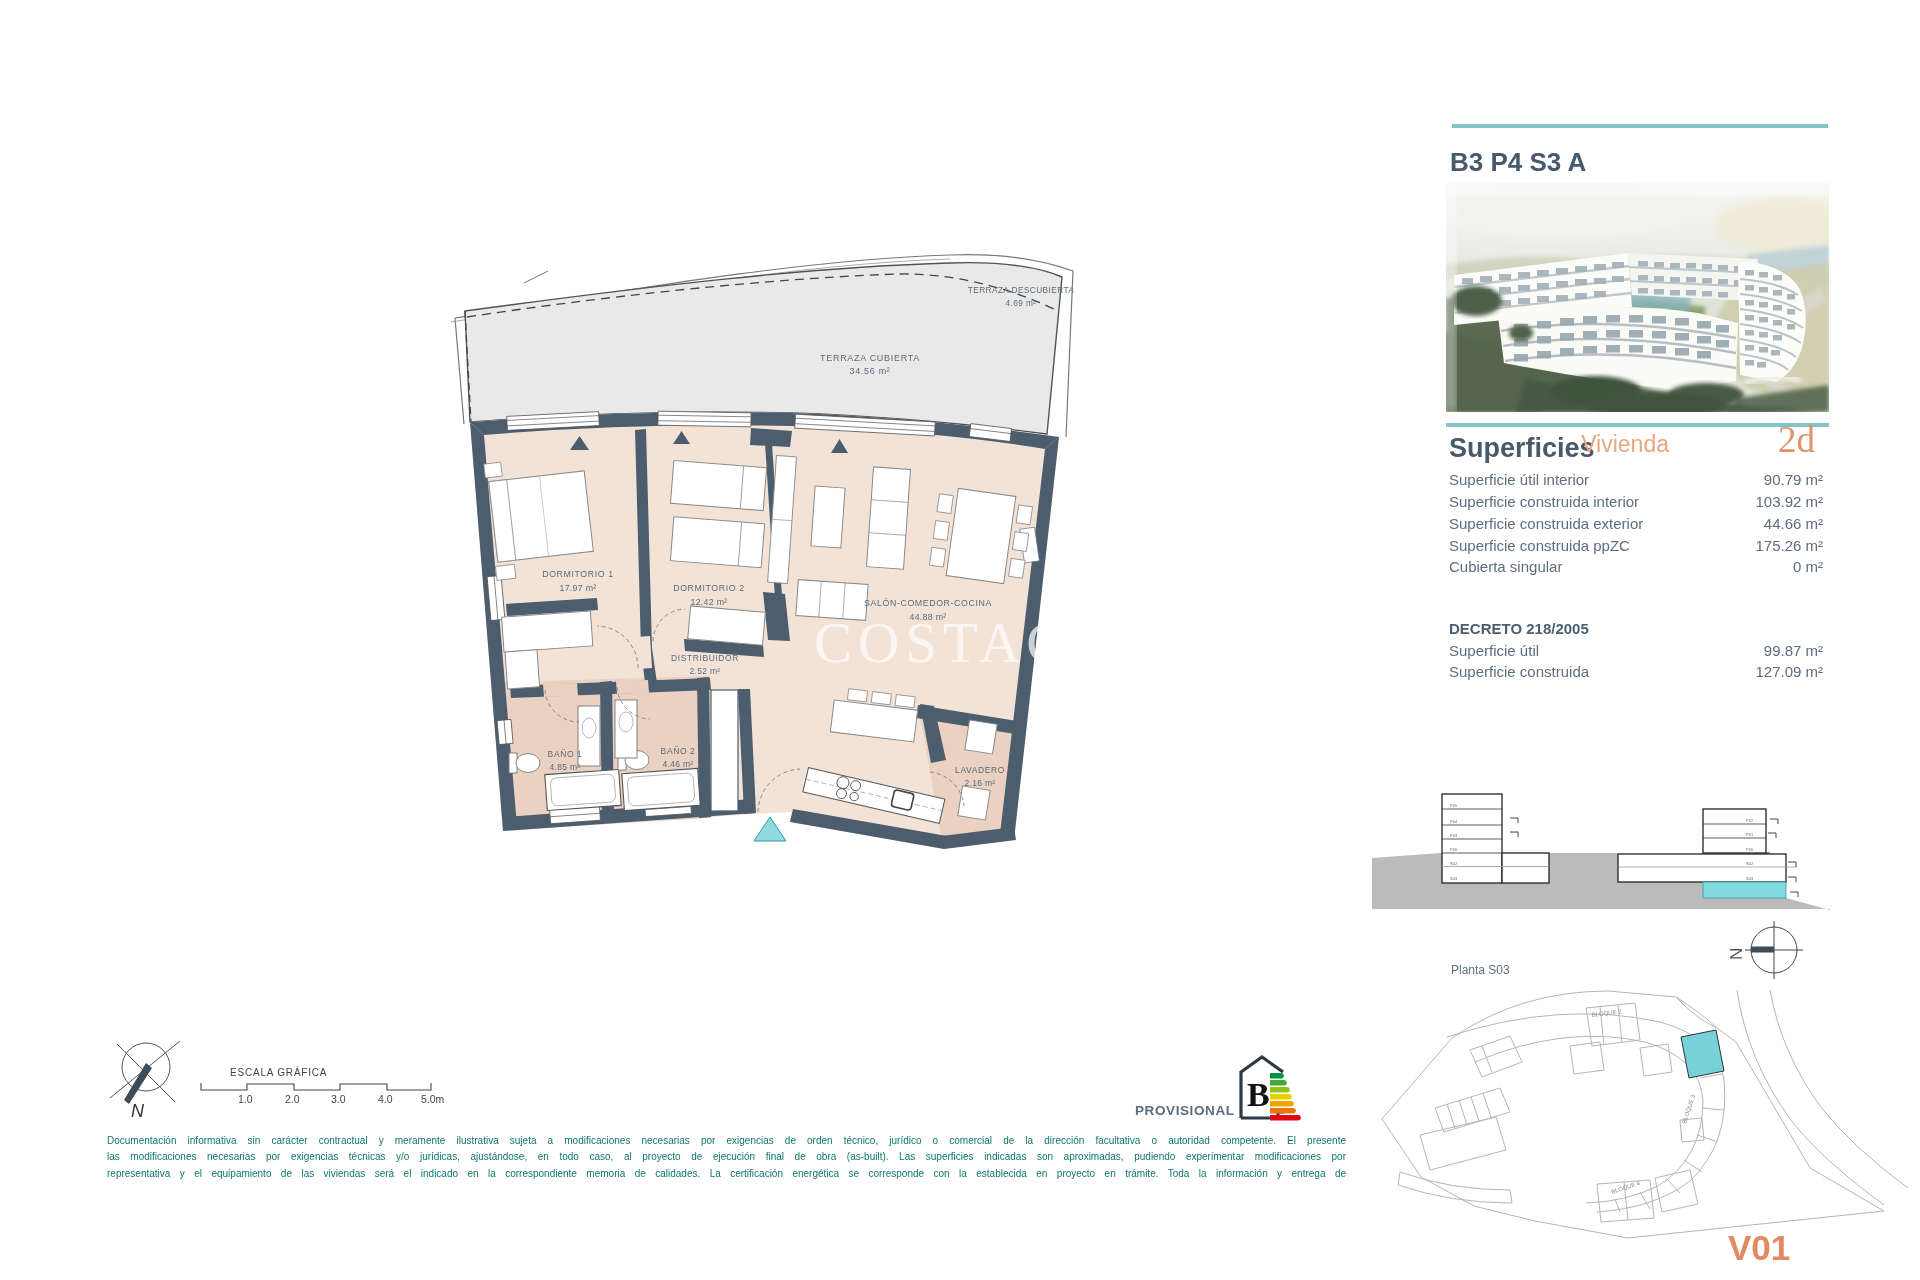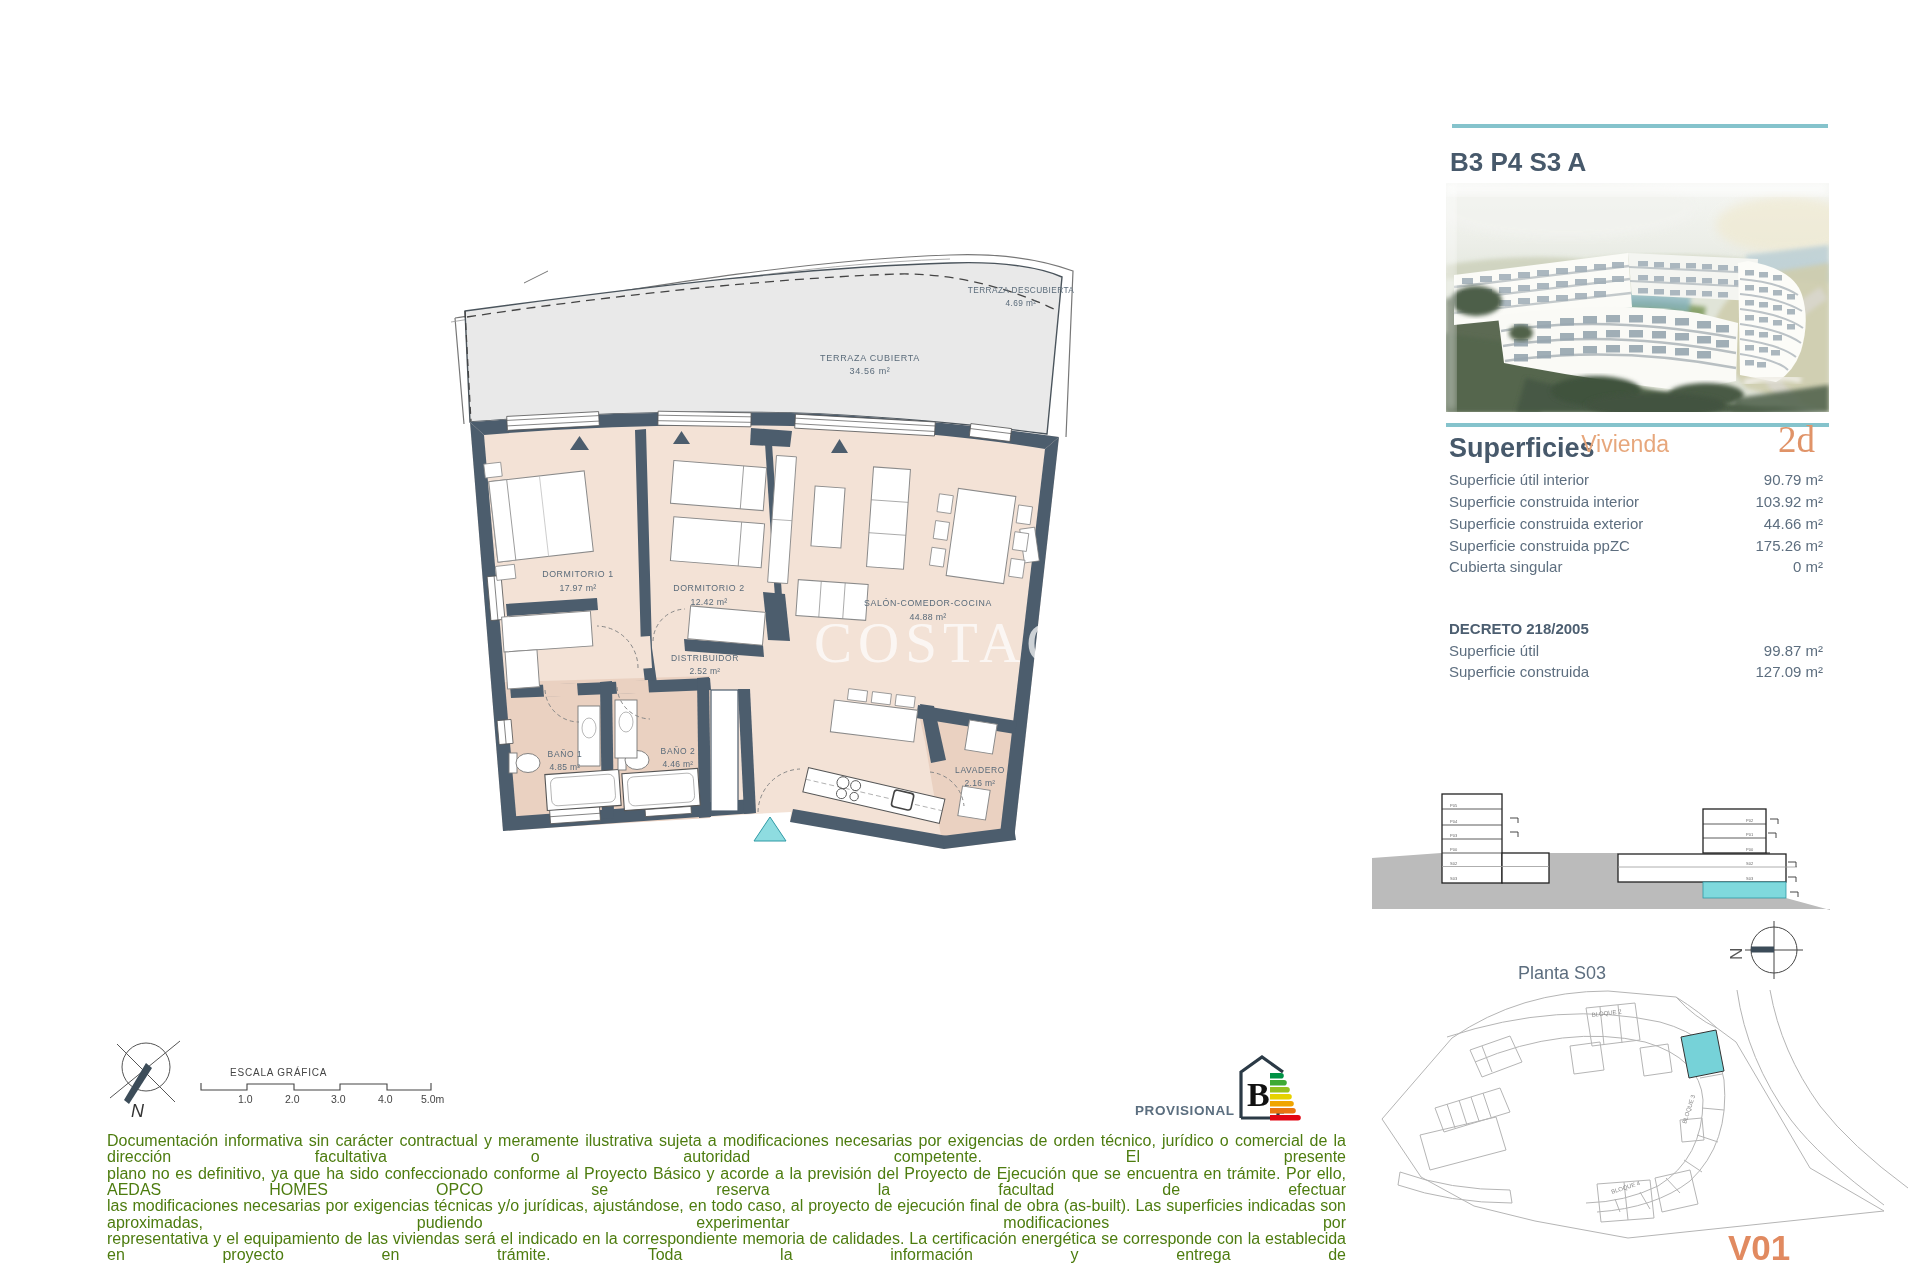--- a/index.html
+++ b/index.html
@@ -3,21 +3,21 @@
 <meta charset="utf-8">
 <style>
   html,body{margin:0;padding:0;width:1920px;height:1280px;background:#ffffff;overflow:hidden;
     font-family:"Liberation Sans", sans-serif;}
   .abs{position:absolute;}
   #page{position:relative;width:1920px;height:1280px;background:#fff;}
   .tealbar{background:#85c3cc;height:4px;}
   .h-title{color:#47596b;font-weight:bold;}
   .rowline{position:absolute;width:374px;left:1449px;color:#5d6e7f;font-size:15px;}
   .rowline .v{float:right;}
-  .disc{color:#4d7c0f;font-size:16px;line-height:16.35px;}
+  .disc{color:#0f766e;font-size:10px;line-height:16.35px;}
   .jl{text-align:justify;text-align-last:justify;}
 </style>
 </head>
 <body>
 <div id="page">
 
 <svg id="plan" class="abs" style="left:0;top:0" width="1920" height="1280" viewBox="0 0 1920 1280">
   <g>
 
   <path d="M455,318 C640,288 800,260 950,255 C1005,253 1046,261 1073,271 L1066,437 M455,318 L464,424" fill="none" stroke="#777" stroke-width="1.2"></path>
@@ -586,21 +586,21 @@
   <path d="M1681,1037 L1716,1030 L1724,1071 L1689,1078 Z" fill="#76d2d8" stroke="#333" stroke-width="1"></path>
 
   <g fill="#888" font-size="6">
     <text x="1592" y="1017" transform="rotate(-7 1592,1017)">BLOQUE 2</text>
     <text x="1686" y="1124" transform="rotate(-72 1686,1124)">BLOQUE 3</text>
     <text x="1612" y="1194" transform="rotate(-18 1612,1194)">BLOQUE 4</text>
   </g>
   </g>
 </svg>
 
-<div class="abs" style="left:1518px;top:963px;color:#5d6e7f;font-size:18px;">Planta S03</div>
+<div class="abs" style="left:1451px;top:963px;color:#5d6e7f;font-size:12px;">Planta S03</div>
 
 <div class="abs" style="left:1728px;top:1228px;color:#e18a60;font-size:35px;font-weight:bold;">V01</div>
 
 <svg id="bottomleft" class="abs" style="left:80px;top:1025px" width="500" height="110" viewBox="80 1025 500 110">
   <g>
 
   <g stroke="#555" stroke-width="1" fill="none">
     <circle cx="146" cy="1067" r="24"></circle>
     <line x1="110" y1="1098" x2="180" y2="1041"></line>
     <line x1="117" y1="1044" x2="175" y2="1102"></line>
@@ -639,18 +639,17 @@
     <path d="M36,37 L53,37 A2.8,2.8 0 0 1 53,42.6 L36,42.6 Z" fill="#95c11f"></path>
     <path d="M36,44 L55,44 A2.8,2.8 0 0 1 55,49.6 L36,49.6 Z" fill="#e6d200"></path>
     <path d="M36,51 L57,51 A2.8,2.8 0 0 1 57,56.6 L36,56.6 Z" fill="#f0a500"></path>
     <path d="M36,58 L59,58 A2.8,2.8 0 0 1 59,63.6 L36,63.6 Z" fill="#e87511"></path>
     <path d="M36,65 L64,65 A2.8,2.8 0 0 1 64,70.6 L36,70.6 Z" fill="#e30613"></path>
   </g>
 </svg>
 
 <div class="abs disc" style="left:107px;top:1133px;width:1239px;">
 <div class="jl">Documentación informativa sin carácter contractual y meramente ilustrativa sujeta a modificaciones necesarias por exigencias de orden técnico, jurídico o comercial de la dirección facultativa o autoridad competente. El presente</div>
-<div class="jl">plano no es definitivo, ya que ha sido confeccionado conforme al Proyecto Básico y acorde a la previsión del Proyecto de Ejecución que se encuentra en trámite. Por ello, AEDAS HOMES OPCO se reserva la facultad de efectuar</div>
 <div class="jl">las modificaciones necesarias por exigencias técnicas y/o jurídicas, ajustándose, en todo caso, al proyecto de ejecución final de obra (as-built). Las superficies indicadas son aproximadas, pudiendo experimentar modificaciones por</div>
 <div class="jl">representativa y el equipamiento de las viviendas será el indicado en la correspondiente memoria de calidades. La certificación energética se corresponde con la establecida en proyecto en trámite. Toda la información y entrega de</div>
 </div>
 
 </div>
 
 </body></html>

